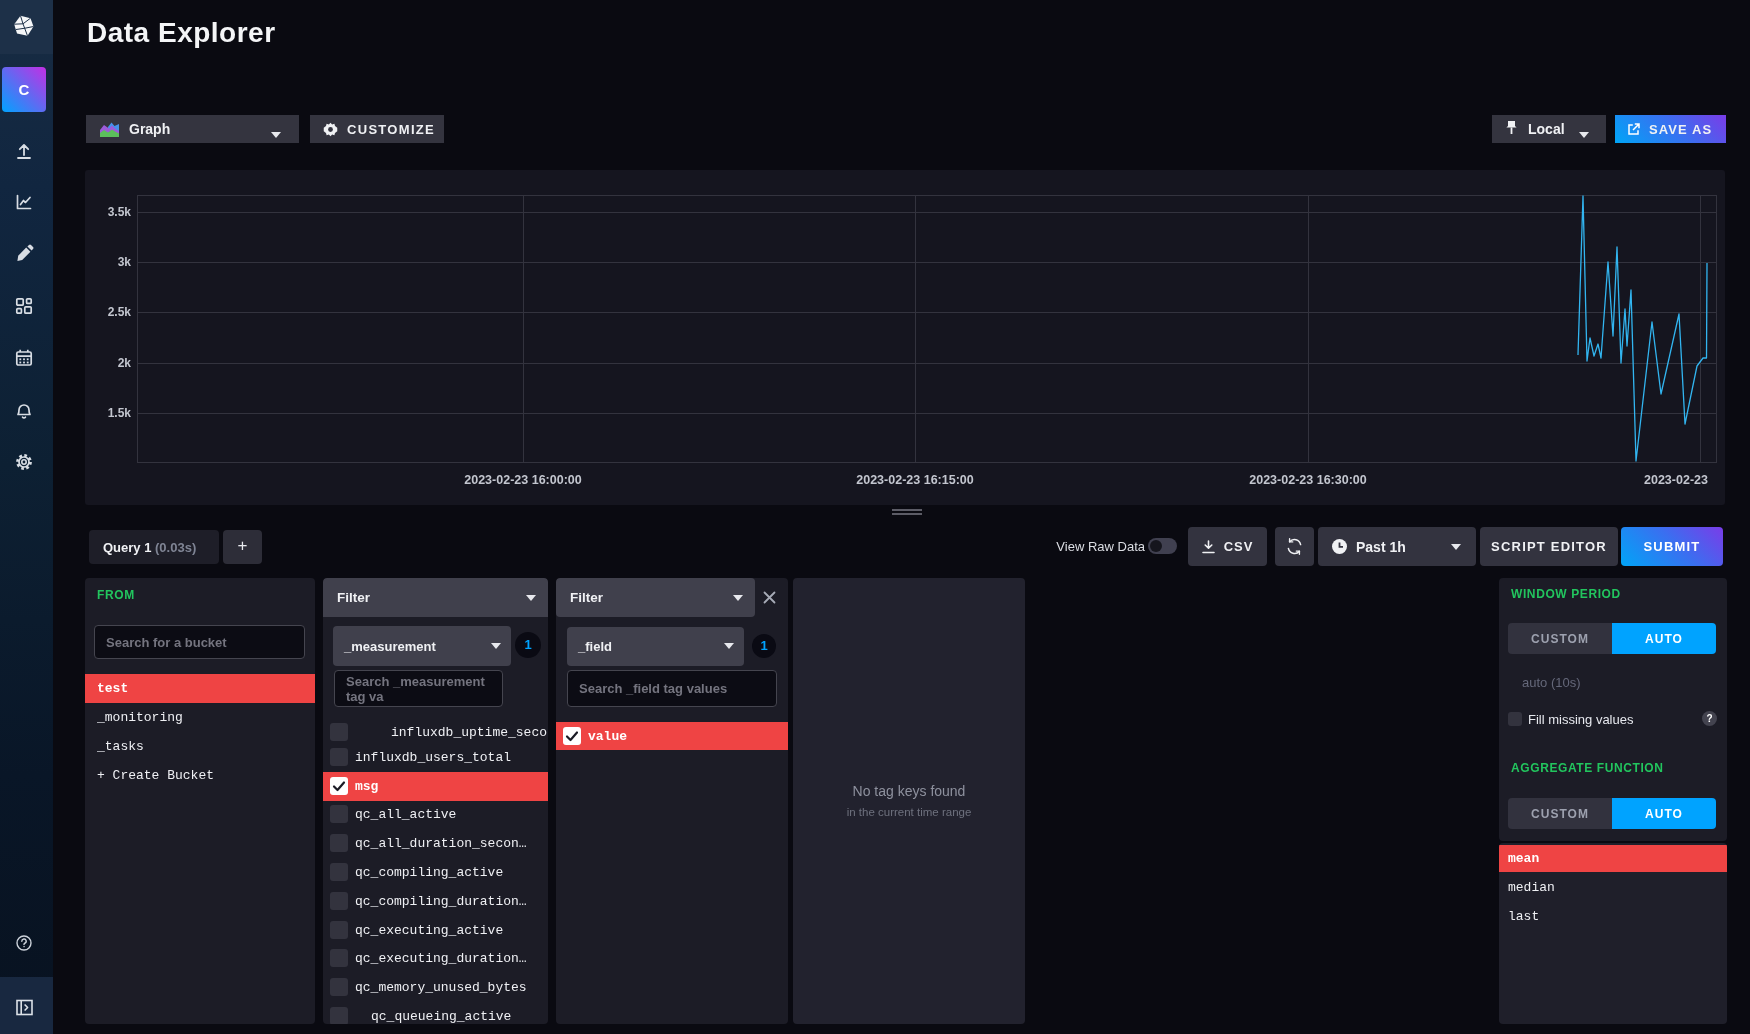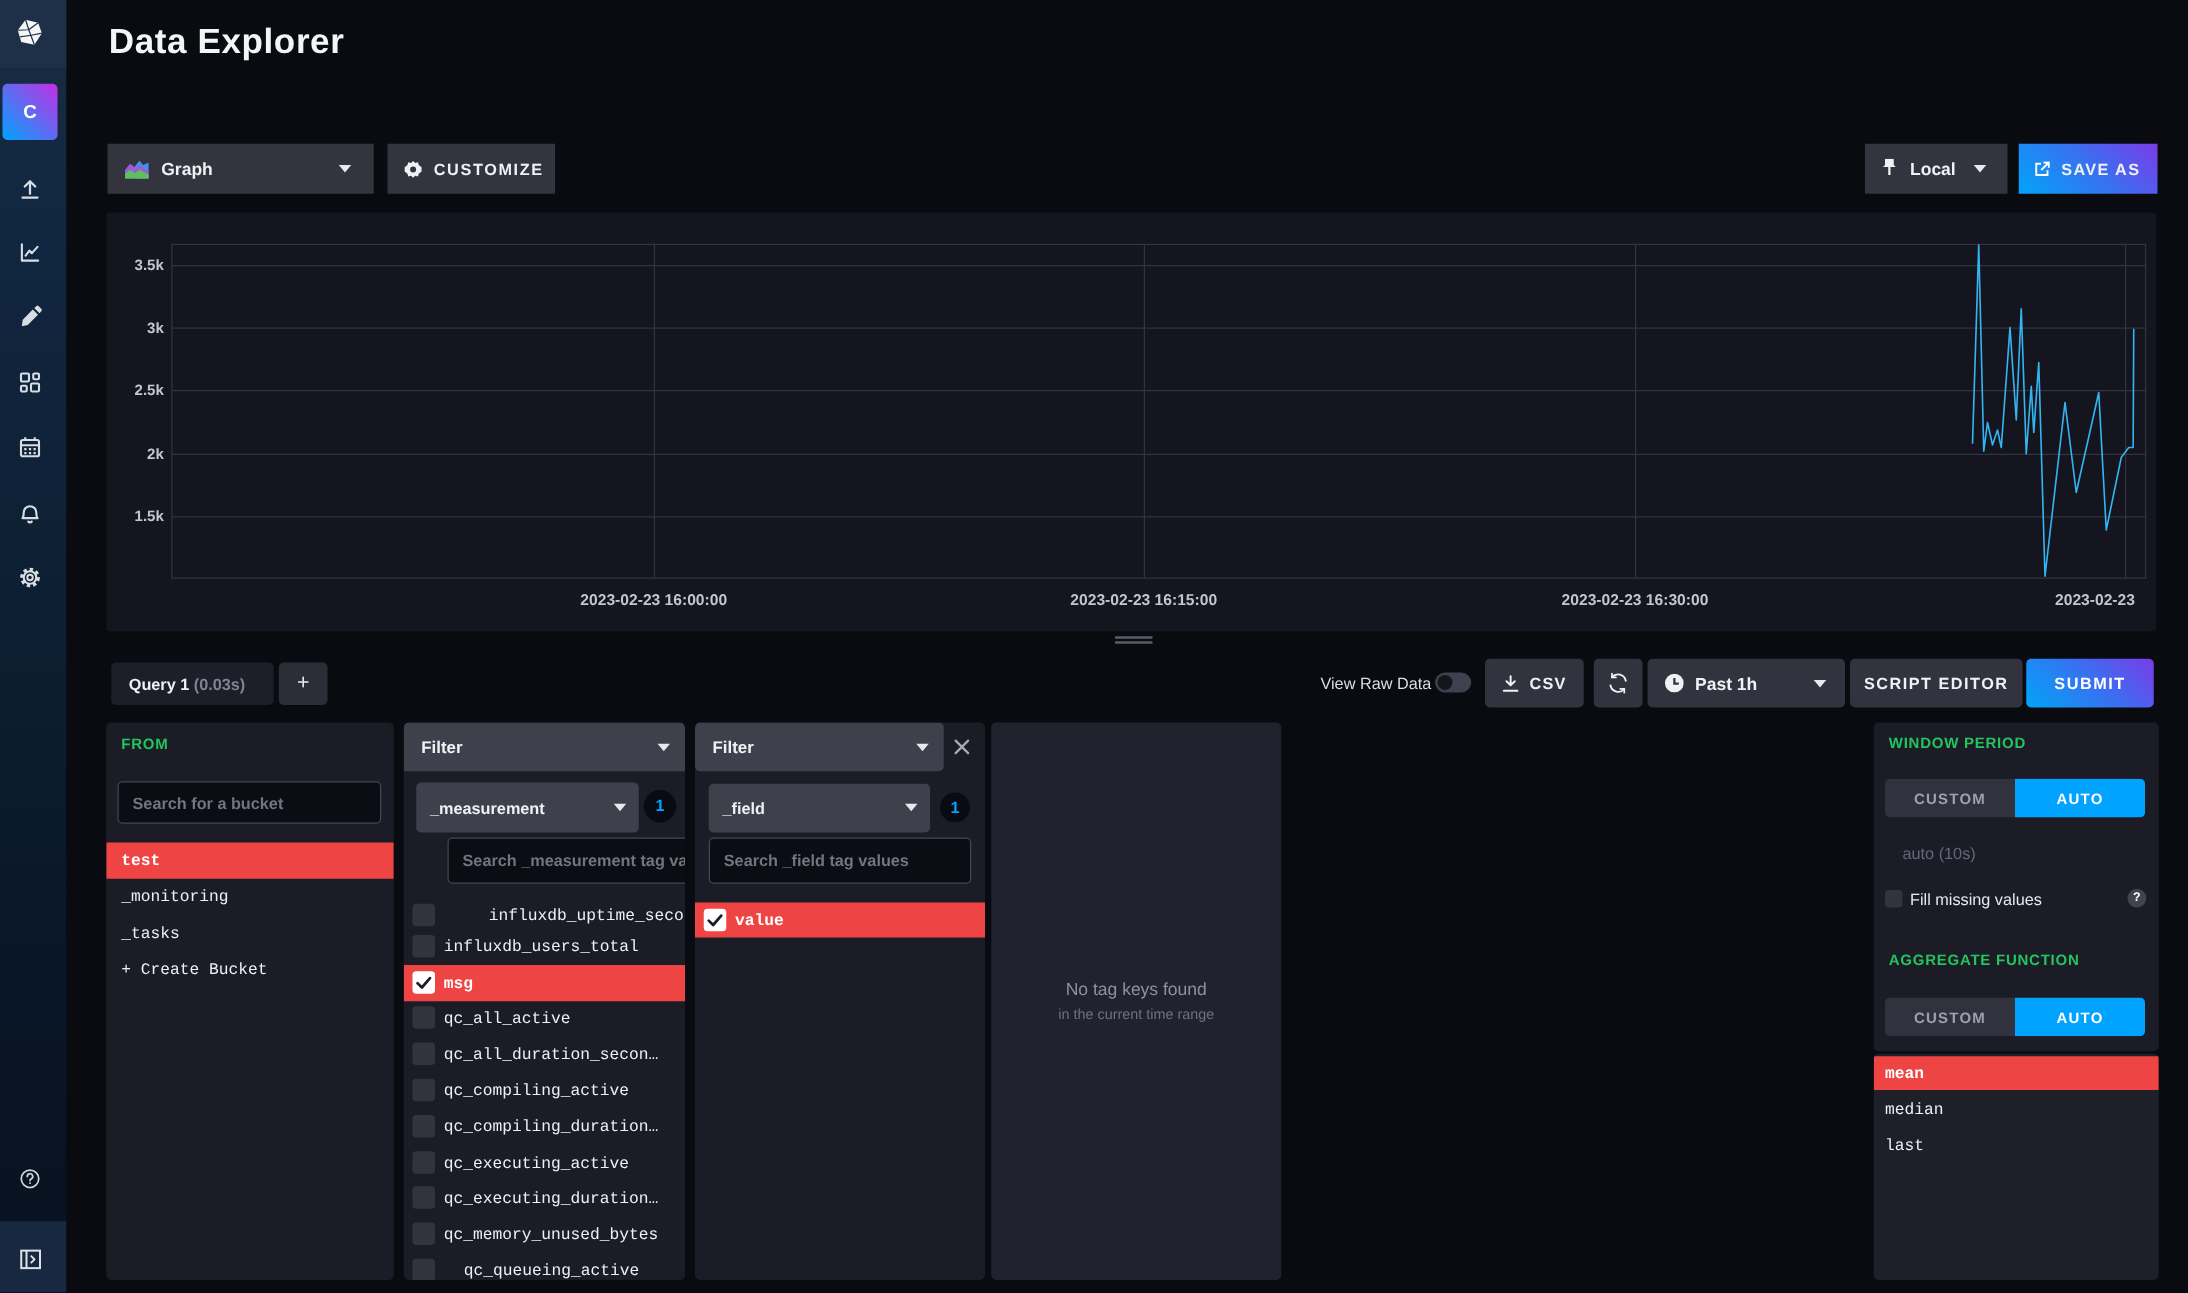--- a/index.html
+++ b/index.html
@@ -9,21 +9,21 @@
 
 #sidebar { position:absolute; left:0; top:0; width:53px; height:1034px;
   background:linear-gradient(180deg,#182c43 0%,#112640 18%,#0d2033 45%,#091627 75%,#081220 100%); }
 #logocell { position:absolute; left:0; top:0; width:53px; height:54px; background:#1d3048; }
 #avatar { position:absolute; left:2px; top:67px; width:44px; height:45px; border-radius:4px;
   background:linear-gradient(45deg,#00a3ff 0%,#c32fe4 100%); color:#fff; font-weight:bold;
   font-size:15px; text-align:center; line-height:45px; }
 .navic { position:absolute; left:14px; width:20px; height:20px; }
 
 #title { position:absolute; left:87px; top:17px; font-size:28px; font-weight:bold; color:#f4f5f7; letter-spacing:0.5px; }
-.btn { position:absolute; top:115px; height:40px; background:#34343f; border-radius:0;
+.btn { position:absolute; top:115px; height:28px; background:#34343f; border-radius:0;
   color:#f0f1f4; font-size:13px; font-weight:bold; display:flex; align-items:center; }
 .caret { width:0; height:0; border-left:5px solid transparent; border-right:5px solid transparent; border-top:6px solid #e8e9ee; }
 
 #chart { position:absolute; left:85px; top:170px; width:1640px; height:335px; background:#15151f; border-radius:3px; }
 
 .qbtn { position:absolute; top:527px; height:39px; background:#33333f; border-radius:4px;
   color:#f0f1f4; font-size:13px; font-weight:bold; display:flex; align-items:center; justify-content:center; }
 
 .panel { position:absolute; top:578px; height:446px; background:#1c1c26; border-radius:4px; overflow:hidden; }
 .plabel { position:absolute; font-size:12px; font-weight:bold; color:#22c55e; letter-spacing:0.6px; }
@@ -225,21 +225,21 @@
   <div class="panel" style="left:323px;width:225px;">
     <div class="ddown" style="left:0;top:0;width:225px;height:39px;border-radius:4px 4px 0 0;">
       <span style="margin-left:14px;font-size:13.5px;">Filter</span>
       <span class="caret" style="position:absolute;left:203px;top:17px;"></span>
     </div>
     <div class="ddown" style="left:10px;top:48px;width:178px;height:40px;">
       <span style="margin-left:11px;">_measurement</span>
       <span class="caret" style="position:absolute;left:158px;top:17px;"></span>
     </div>
     <div class="badge" style="left:192px;top:54px;">1</div>
-    <div class="sinput" style="left:11px;top:92px;width:207px;height:37px;margin-left:24px;">Search _measurement tag va</div>
+    <div class="sinput" style="left:11px;top:92px;width:169px;height:37px;">Search _measurement tag va</div>
     <div class="mrow" style="top:140px;padding-left:36px;">
         <div class="cbox" style="left:7px;top:5px;"></div>
         <span style="margin-left:32px;">influxdb_uptime_secon…</span>
       </div>
     <div class="mrow" style="top:165px;">
         <div class="cbox" style="left:7px;top:5px;"></div>
         <span style="margin-left:32px;">influxdb_users_total</span>
       </div>
     <div class="mrow selrow" style="top:194px;">
       <div class="cbox" style="left:7px;top:5px;background:#fff;">

